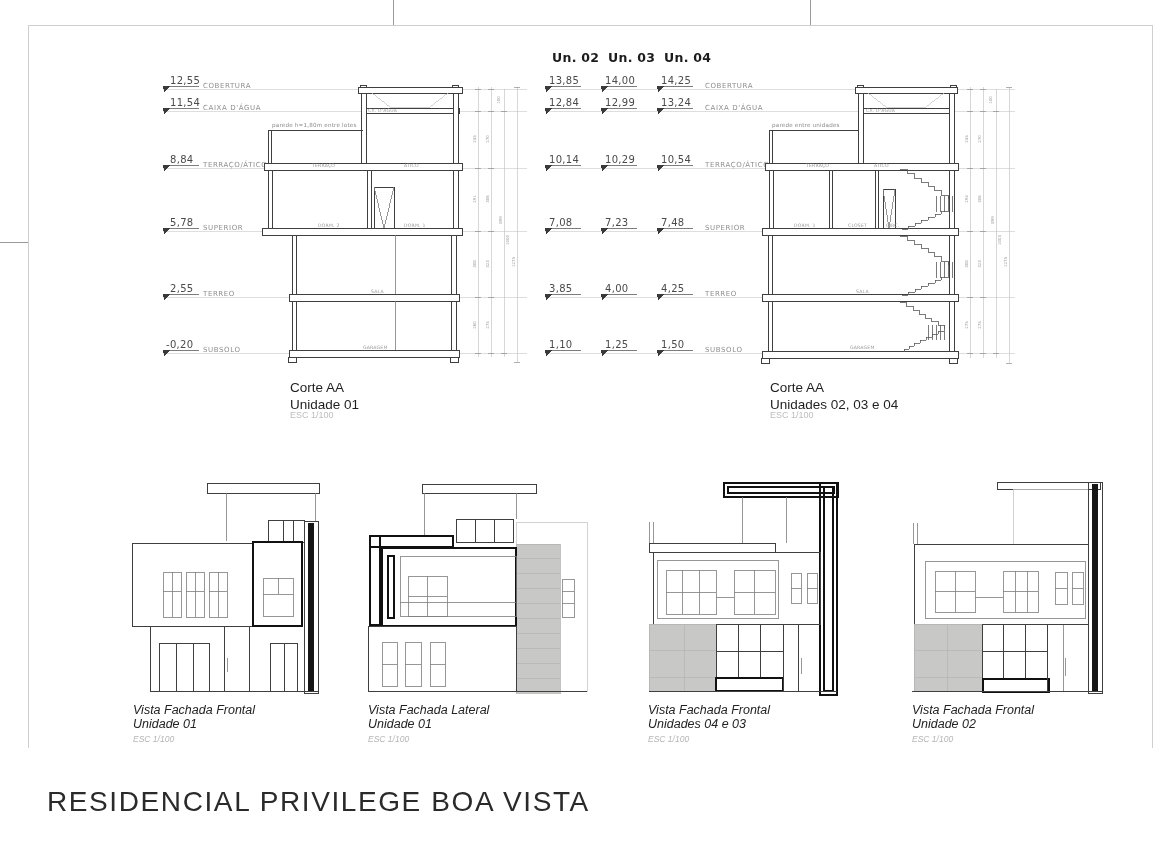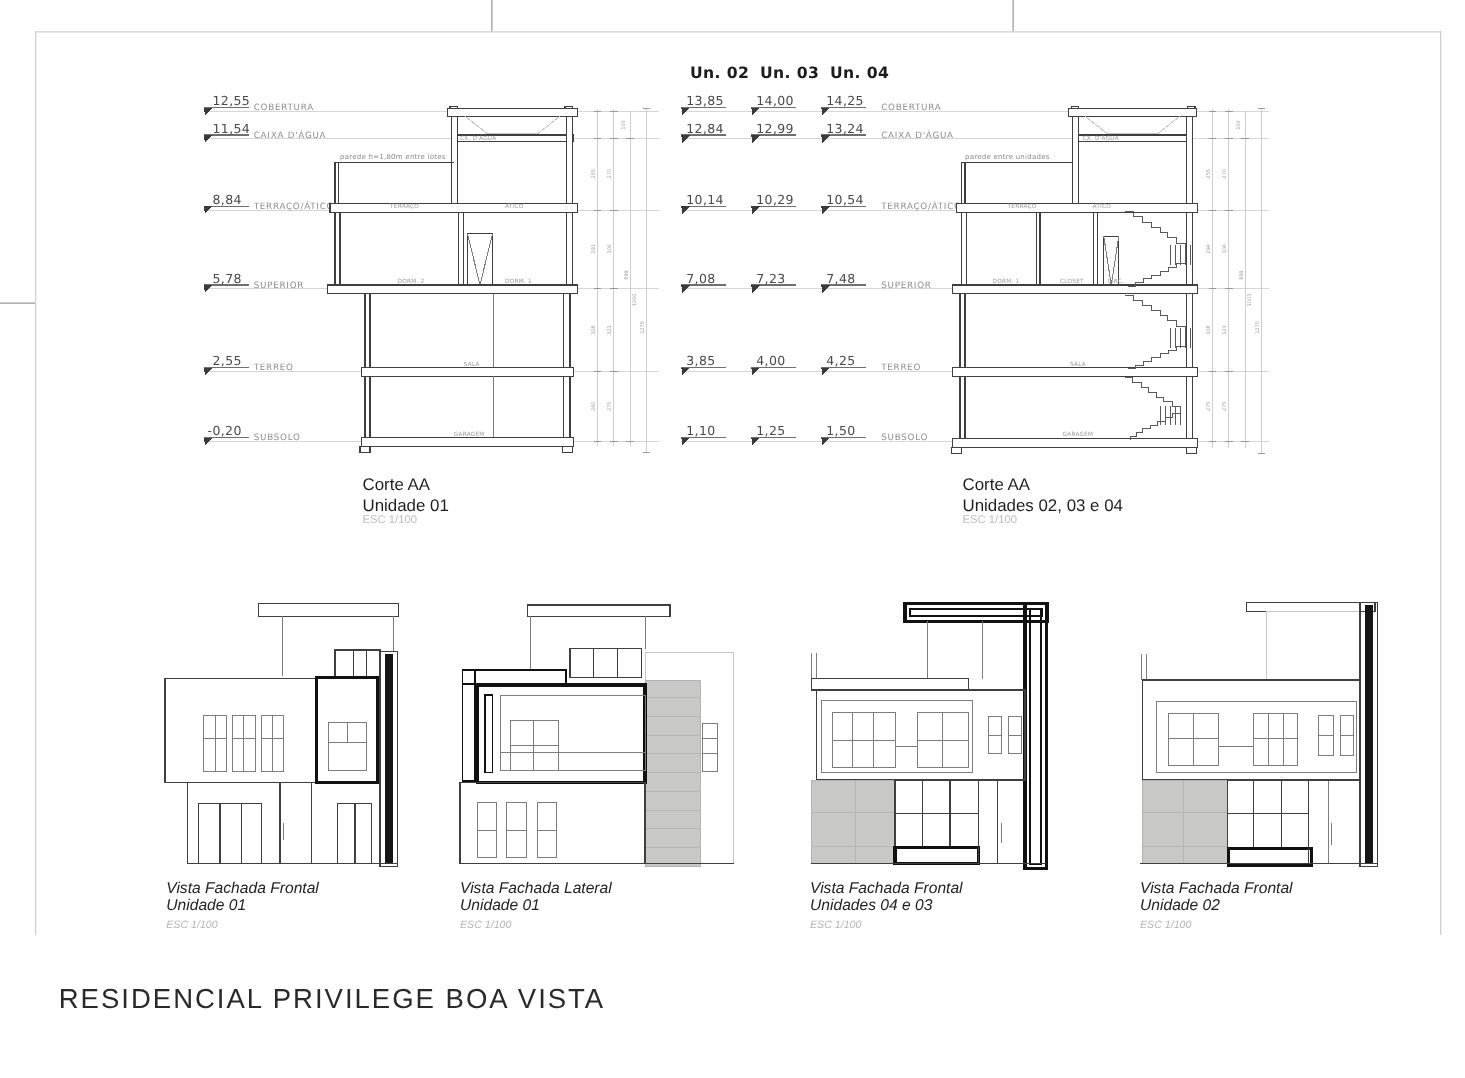--- a/index.html
+++ b/index.html
@@ -25,21 +25,21 @@
   text.val{font-size:10px;fill:#4a4a4a;letter-spacing:0.3px;}
   text.lvl{font-size:7px;fill:#8e8e8e;letter-spacing:0.6px;}
   text.unit{font-size:12.5px;fill:#1c1c1c;font-weight:600;letter-spacing:0.3px;}
   text.room{font-size:4.6px;fill:#9a9a9a;letter-spacing:0.2px;}
   text.note{font-size:5.6px;fill:#8a8a8a;letter-spacing:0.2px;}
   text.dim{font-size:4px;fill:#9e9e9e;}
   .corte-caption{position:absolute;font-size:13.5px;color:#1f1f1f;line-height:17px;}
   .corte-caption .scale{font-size:9px;color:#bdbdbd;line-height:9px;margin-top:-2px;}
   .fac-caption{position:absolute;font-size:12.5px;color:#232323;line-height:13.5px;font-style:italic;}
   .fac-caption .scale{font-size:8.5px;color:#b5b5b5;margin-top:2px;}
-  .title{position:absolute;left:47px;top:786px;font-size:22px;letter-spacing:1.6px;
+  .title{position:absolute;left:47px;top:786px;font-size:28px;letter-spacing:1.6px;
          color:#2a2a2a;font-weight:500;}
 </style>
 </head>
 <body>
 
 <div class="canvas">
 
   <div class="hline" style="left:28px;top:25px;width:1125px;height:1px;"></div>
   <div class="vline" style="left:28px;top:25px;width:1px;height:723px;"></div>
   <div class="vline" style="left:1152px;top:25px;width:1px;height:723px;"></div>

